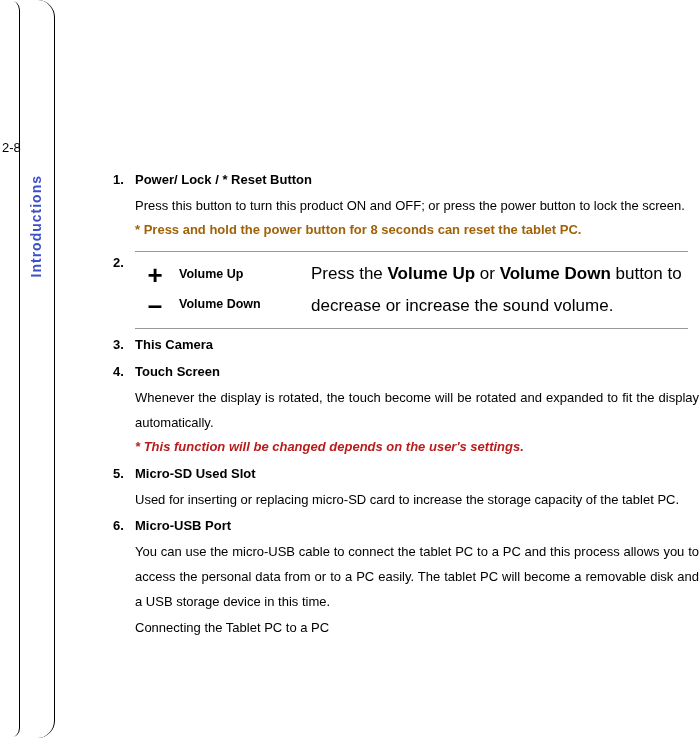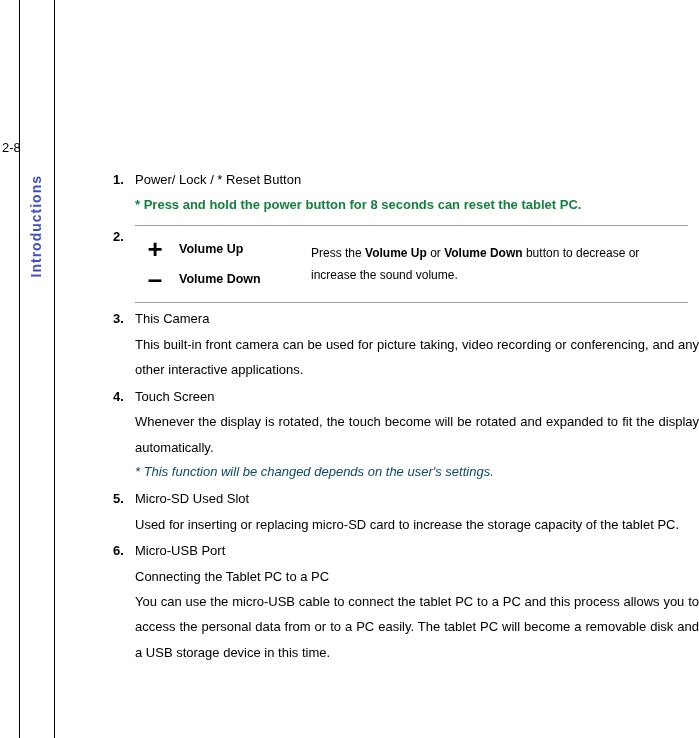--- a/index.html
+++ b/index.html
@@ -1,15 +1,15 @@
 <!DOCTYPE html>
 <html><head>
   <meta charset="utf-8">
   <style>
-    * { margin: 0; padding: 0; box-sizing: border-box; }
+    * { margin: 0; padding: 0; box-sizing: border-box; border-radius: 22px; }
     body {
       font-family: Arial, Helvetica, sans-serif;
       font-size: 13px;
       color: #000;
       width: 699px;
       height: 738px;
       background: #fff;
       position: relative;
     }
     .page {
@@ -60,33 +60,33 @@
       margin-bottom: 2px;
     }
     ol.main-list > li::before {
       counter-increment: item;
       content: counter(item) ".";
       position: absolute;
       left: 0;
       font-weight: bold;
     }
     .item-title {
-      font-weight: normal;
+      font-weight: bold;
     }
     .item-body {
       line-height: 1.95;
       text-align: justify;
     }
     .warn {
-      color: #15803d;
+      color: #a16207;
       font-weight: bold;
     }
     .warn-italic {
-      color: #0c4a6e;
-      font-weight: normal;
+      color: #b91c1c;
+      font-weight: bold;
       font-style: italic;
     }
     .vol-table {
       width: 98%;
       border-collapse: collapse;
       margin: 8px 0 4px 0;
       border-top: 1px solid #999;
       border-bottom: 1px solid #999;
     }
     .vol-table td {
@@ -106,40 +106,41 @@
       width: 28px;
       text-align: center;
       line-height: 1;
       font-family: Arial, sans-serif;
     }
     .vol-label {
       font-weight: bold;
       font-size: 12.5px;
     }
     .vol-desc {
-      font-size: 12px;
+      font-size: 17px;
       line-height: 1.9;
     }
     b { font-weight: bold; }
   </style>
 </head>
 <body>
 
 <div class="page">
   <div class="left-margin"></div>
   <div class="sidebar-col">
     <div class="page-num">2-8</div>
     <div class="side-label">Introductions</div>
   </div>
   <div class="content">
 
     <ol class="main-list">
 
       <li>
         <span class="item-title">Power/ Lock / * Reset Button</span>
+        <div class="item-body">Press this button to turn this product ON and OFF; or press the power button to lock the screen.</div>
         <div class="warn">* Press and hold the power button for 8 seconds can reset the tablet PC.</div>
       </li>
 
       <li>
         <table class="vol-table">
           <tbody>
               <tr>
             <td class="vol-icons-col">
               <div class="vol-row">
                 <span class="vol-icon">+</span>
@@ -155,34 +156,33 @@
                 <span>Press the </span><b>Volume Up</b><span> or </span><b>Volume Down</b><span> button to decrease or increase the sound volume.</span>
               </div>
             </td>
           </tr>
         </tbody>
           </table>
       </li>
 
       <li>
         <span class="item-title">This Camera</span>
-        <div class="item-body">This built-in front camera can be used for picture taking, video recording or conferencing, and any other interactive applications.</div>
       </li>
 
       <li>
         <span class="item-title">Touch Screen</span>
         <div class="item-body">Whenever the display is rotated, the touch become will be rotated and expanded to fit the display automatically.</div>
         <div class="warn-italic">* This function will be changed depends on the user's settings.</div>
       </li>
 
       <li>
         <span class="item-title">Micro-SD Used Slot</span>
         <div class="item-body">Used for inserting or replacing micro-SD card to increase the storage capacity of the tablet PC.</div>
       </li>
 
       <li>
         <span class="item-title">Micro-USB Port</span>
+        <div class="item-body">You can use the micro-USB cable to connect the tablet PC to a PC and this process allows you to access the personal data from or to a PC easily. The tablet PC will become a removable disk and a USB storage device in this time.</div>
         <div class="item-body">Connecting the Tablet PC to a PC</div>
-        <div class="item-body">You can use the micro-USB cable to connect the tablet PC to a PC and this process allows you to access the personal data from or to a PC easily. The tablet PC will become a removable disk and a USB storage device in this time.</div>
       </li>
     </ol>
   </div>
 </div>
 
 </body></html>

